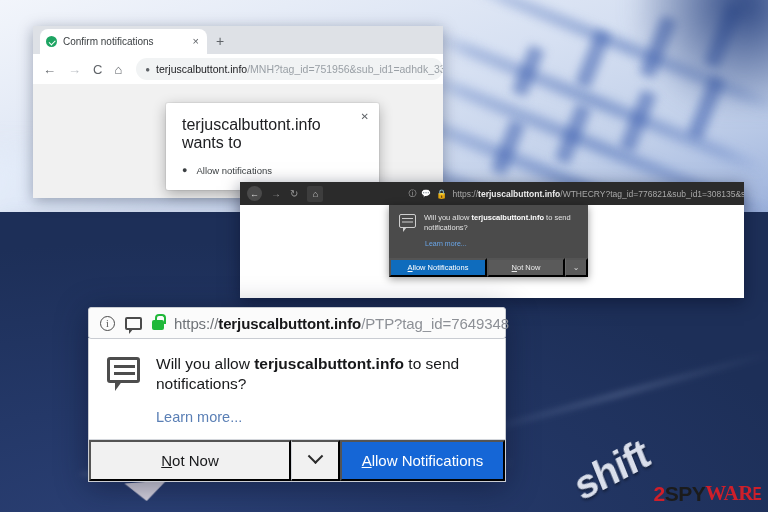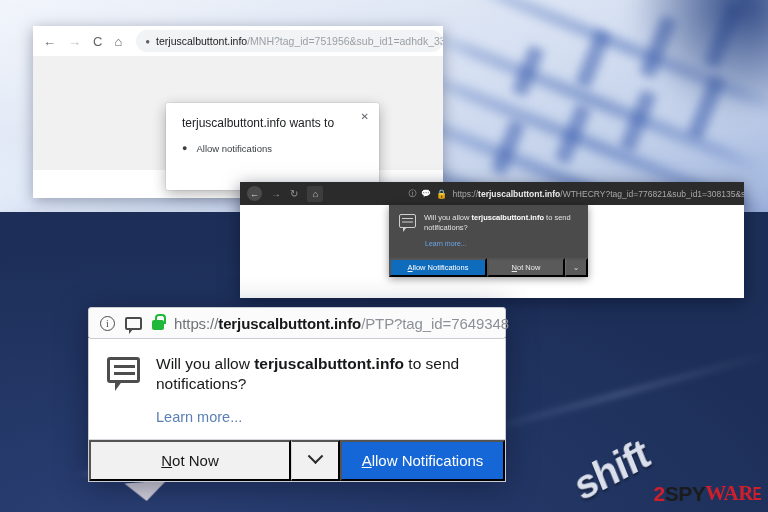--- a/index.html
+++ b/index.html
@@ -136,21 +136,21 @@
   .cr-url b { color: #202124; font-weight: 400; }
   .cr-page { background: #f1f1f1; height: 114px; position: relative; }
 
   
   #cr-bubble {
     position: absolute; left: 133px; top: 77px; width: 213px; height: 87px;
     background: #fff; border-radius: 2px;
     box-shadow: 0 4px 14px rgba(0,0,0,0.30), 0 0 0 1px rgba(0,0,0,0.05);
     padding: 13px 14px 0 16px;
   }
-  .crb-title { font-size: 12px; color: #202124; }
+  .crb-title { font-size: 16px; color: #202124; }
   .crb-close {
     position: absolute; right: 10px; top: 9px;
     font-size: 10px; color: #5f6368; line-height: 1;
   }
   .crb-row {
     display: flex; align-items: center; gap: 9px; margin-top: 13px;
   }
   .crb-bell { font-size: 9px; color: #3c4043; line-height: 1; }
   .crb-perm { font-size: 9.5px; color: #3c4043; }
   .crb-actions {
@@ -372,20 +372,28 @@
   <div class="bg-corner-dark"></div>
   <div class="key-edge-1"></div>
   <div class="key-edge-2"></div>
 
   <div class="arrow-key"></div>
   <div class="shift-key">shift</div>
 </div>
 
 <div id="win-chrome">
 
+  <div class="cr-tabstrip">
+    <div class="cr-tab">
+      <span class="cr-favicon"></span>
+      <span class="cr-tab-title">Confirm notifications</span>
+      <span class="cr-tab-close">×</span>
+    </div>
+    <span class="cr-newtab">+</span>
+  </div>
 
   <div class="cr-toolbar">
     <span class="cr-nav">←</span>
     <span class="cr-nav dim">→</span>
     <span class="cr-nav">C</span>
     <span class="cr-nav">⌂</span>
     <div class="cr-omnibox">
       <span class="cr-lock">●</span>
       <span class="cr-url"><b>terjuscalbuttont.info</b><span>/MNH?tag_id=751956&amp;sub_id1=adhdk_339-12483</span></span>
     </div>

